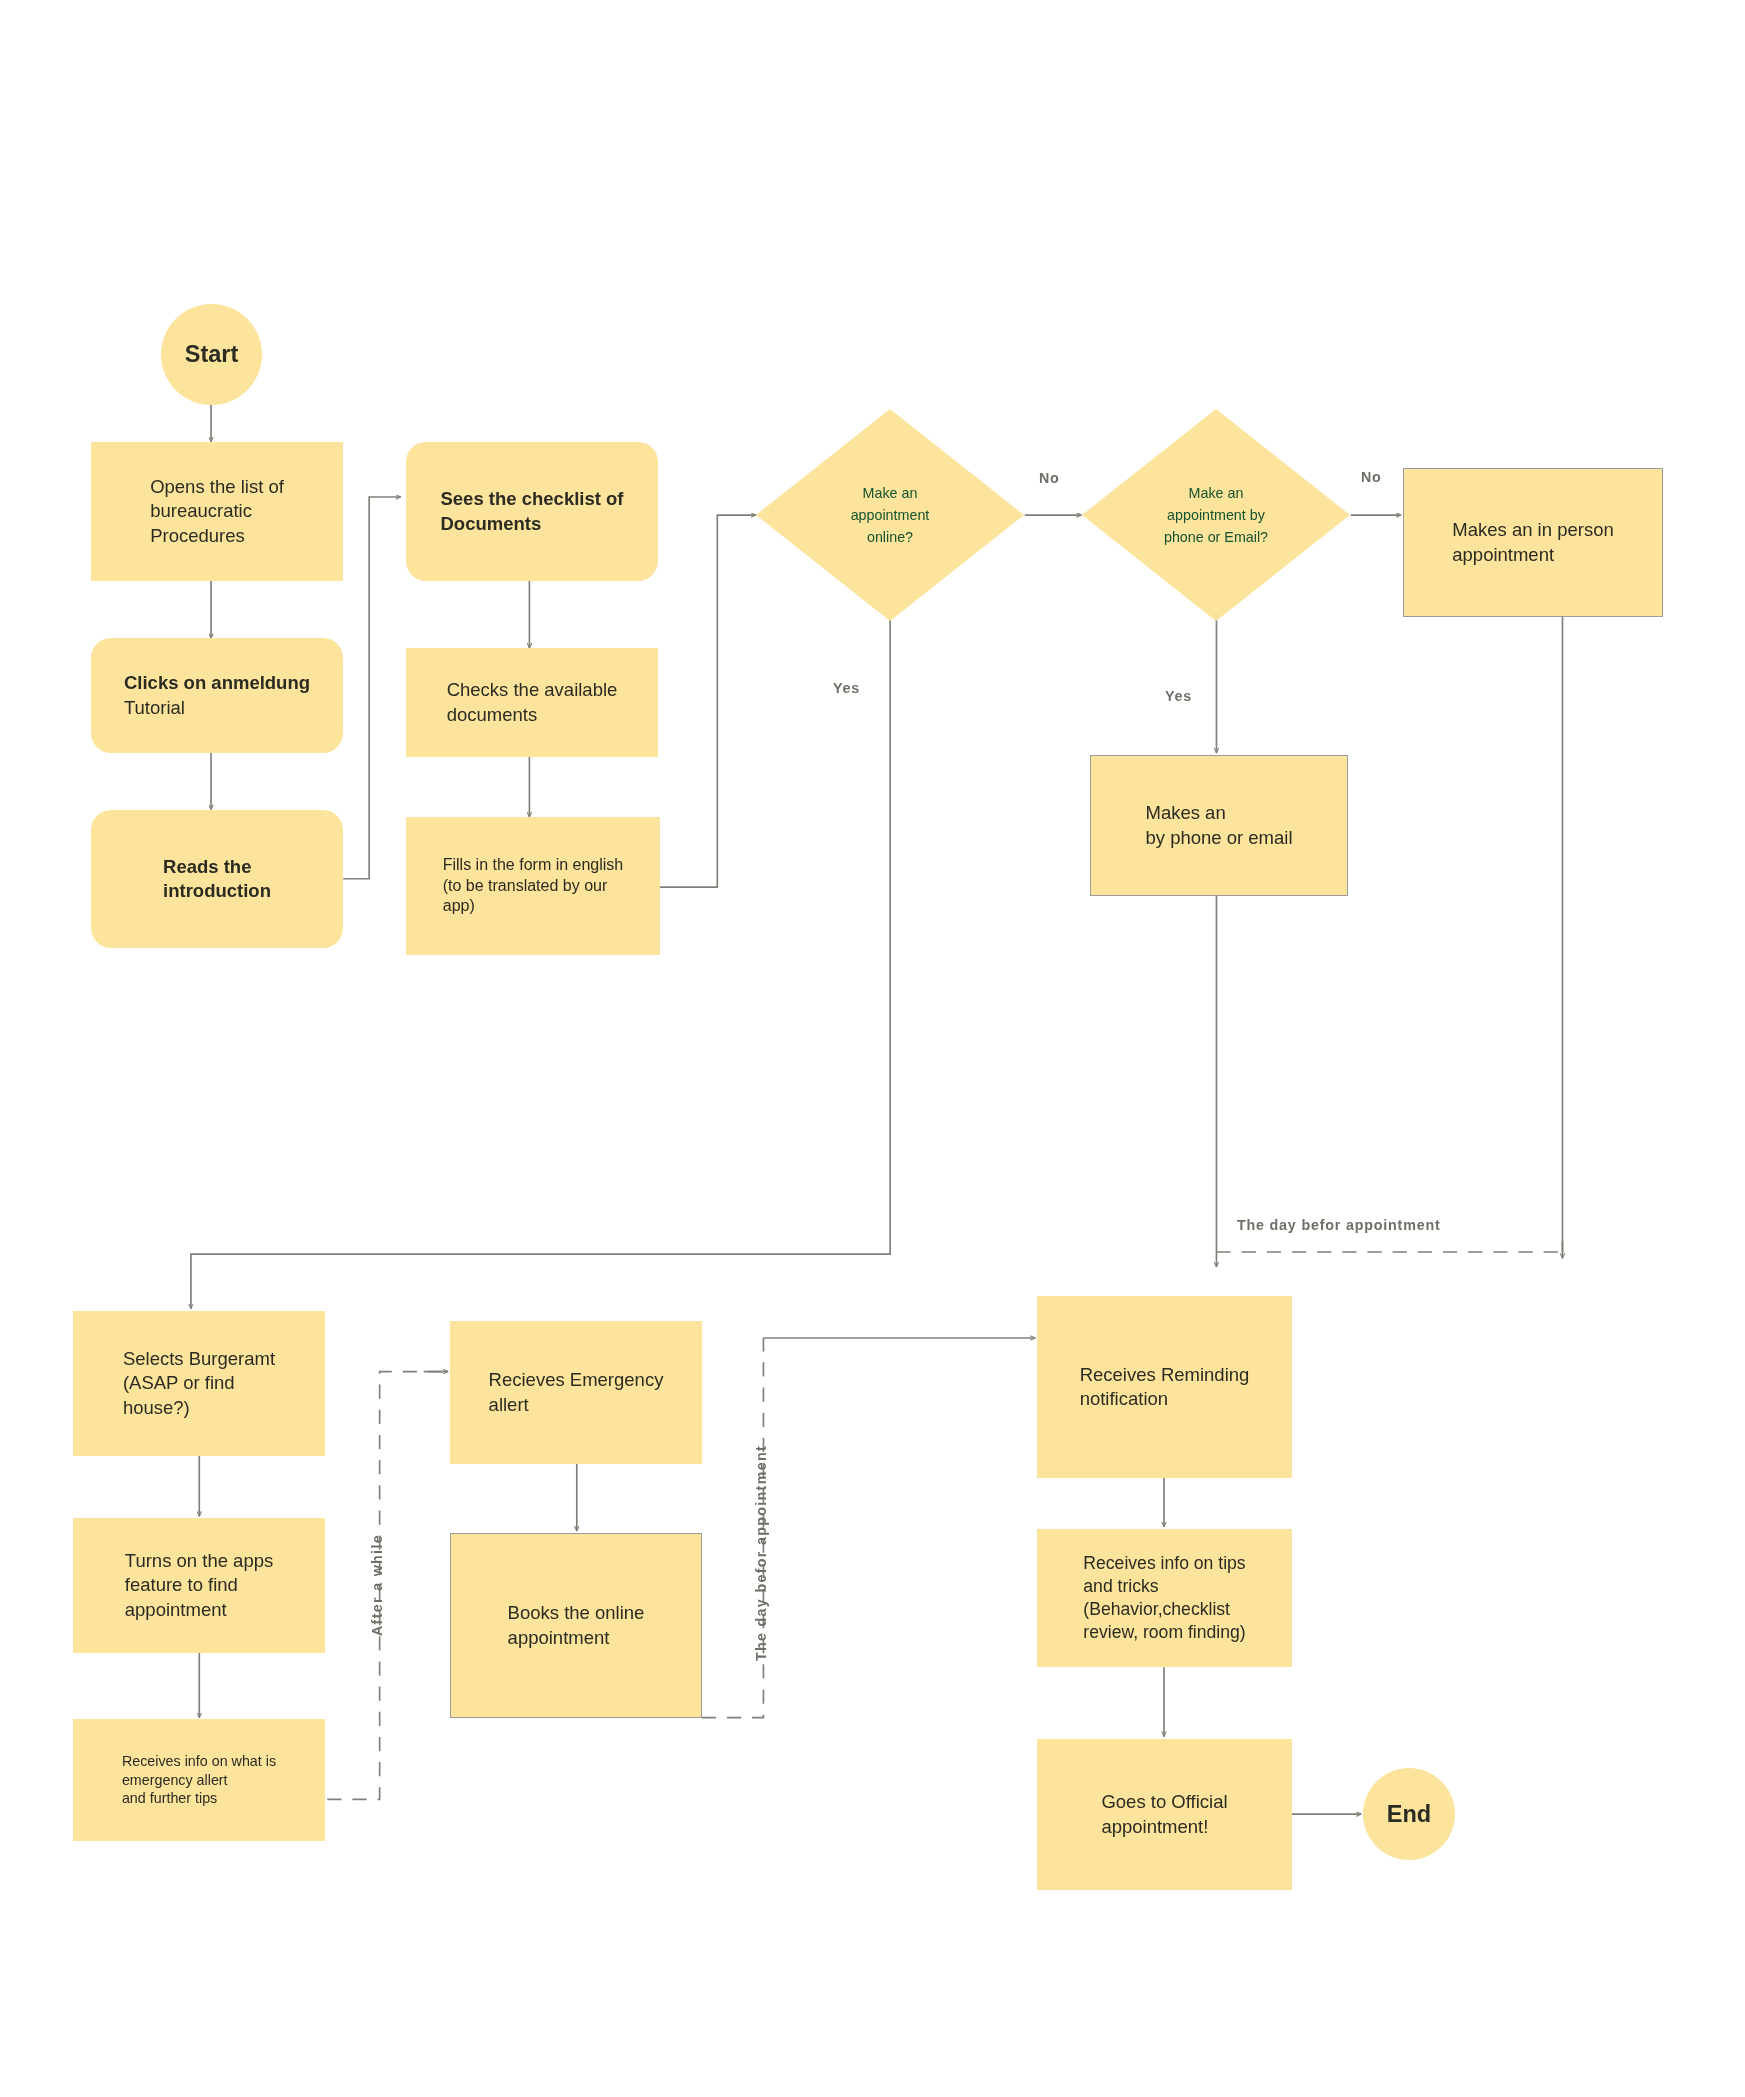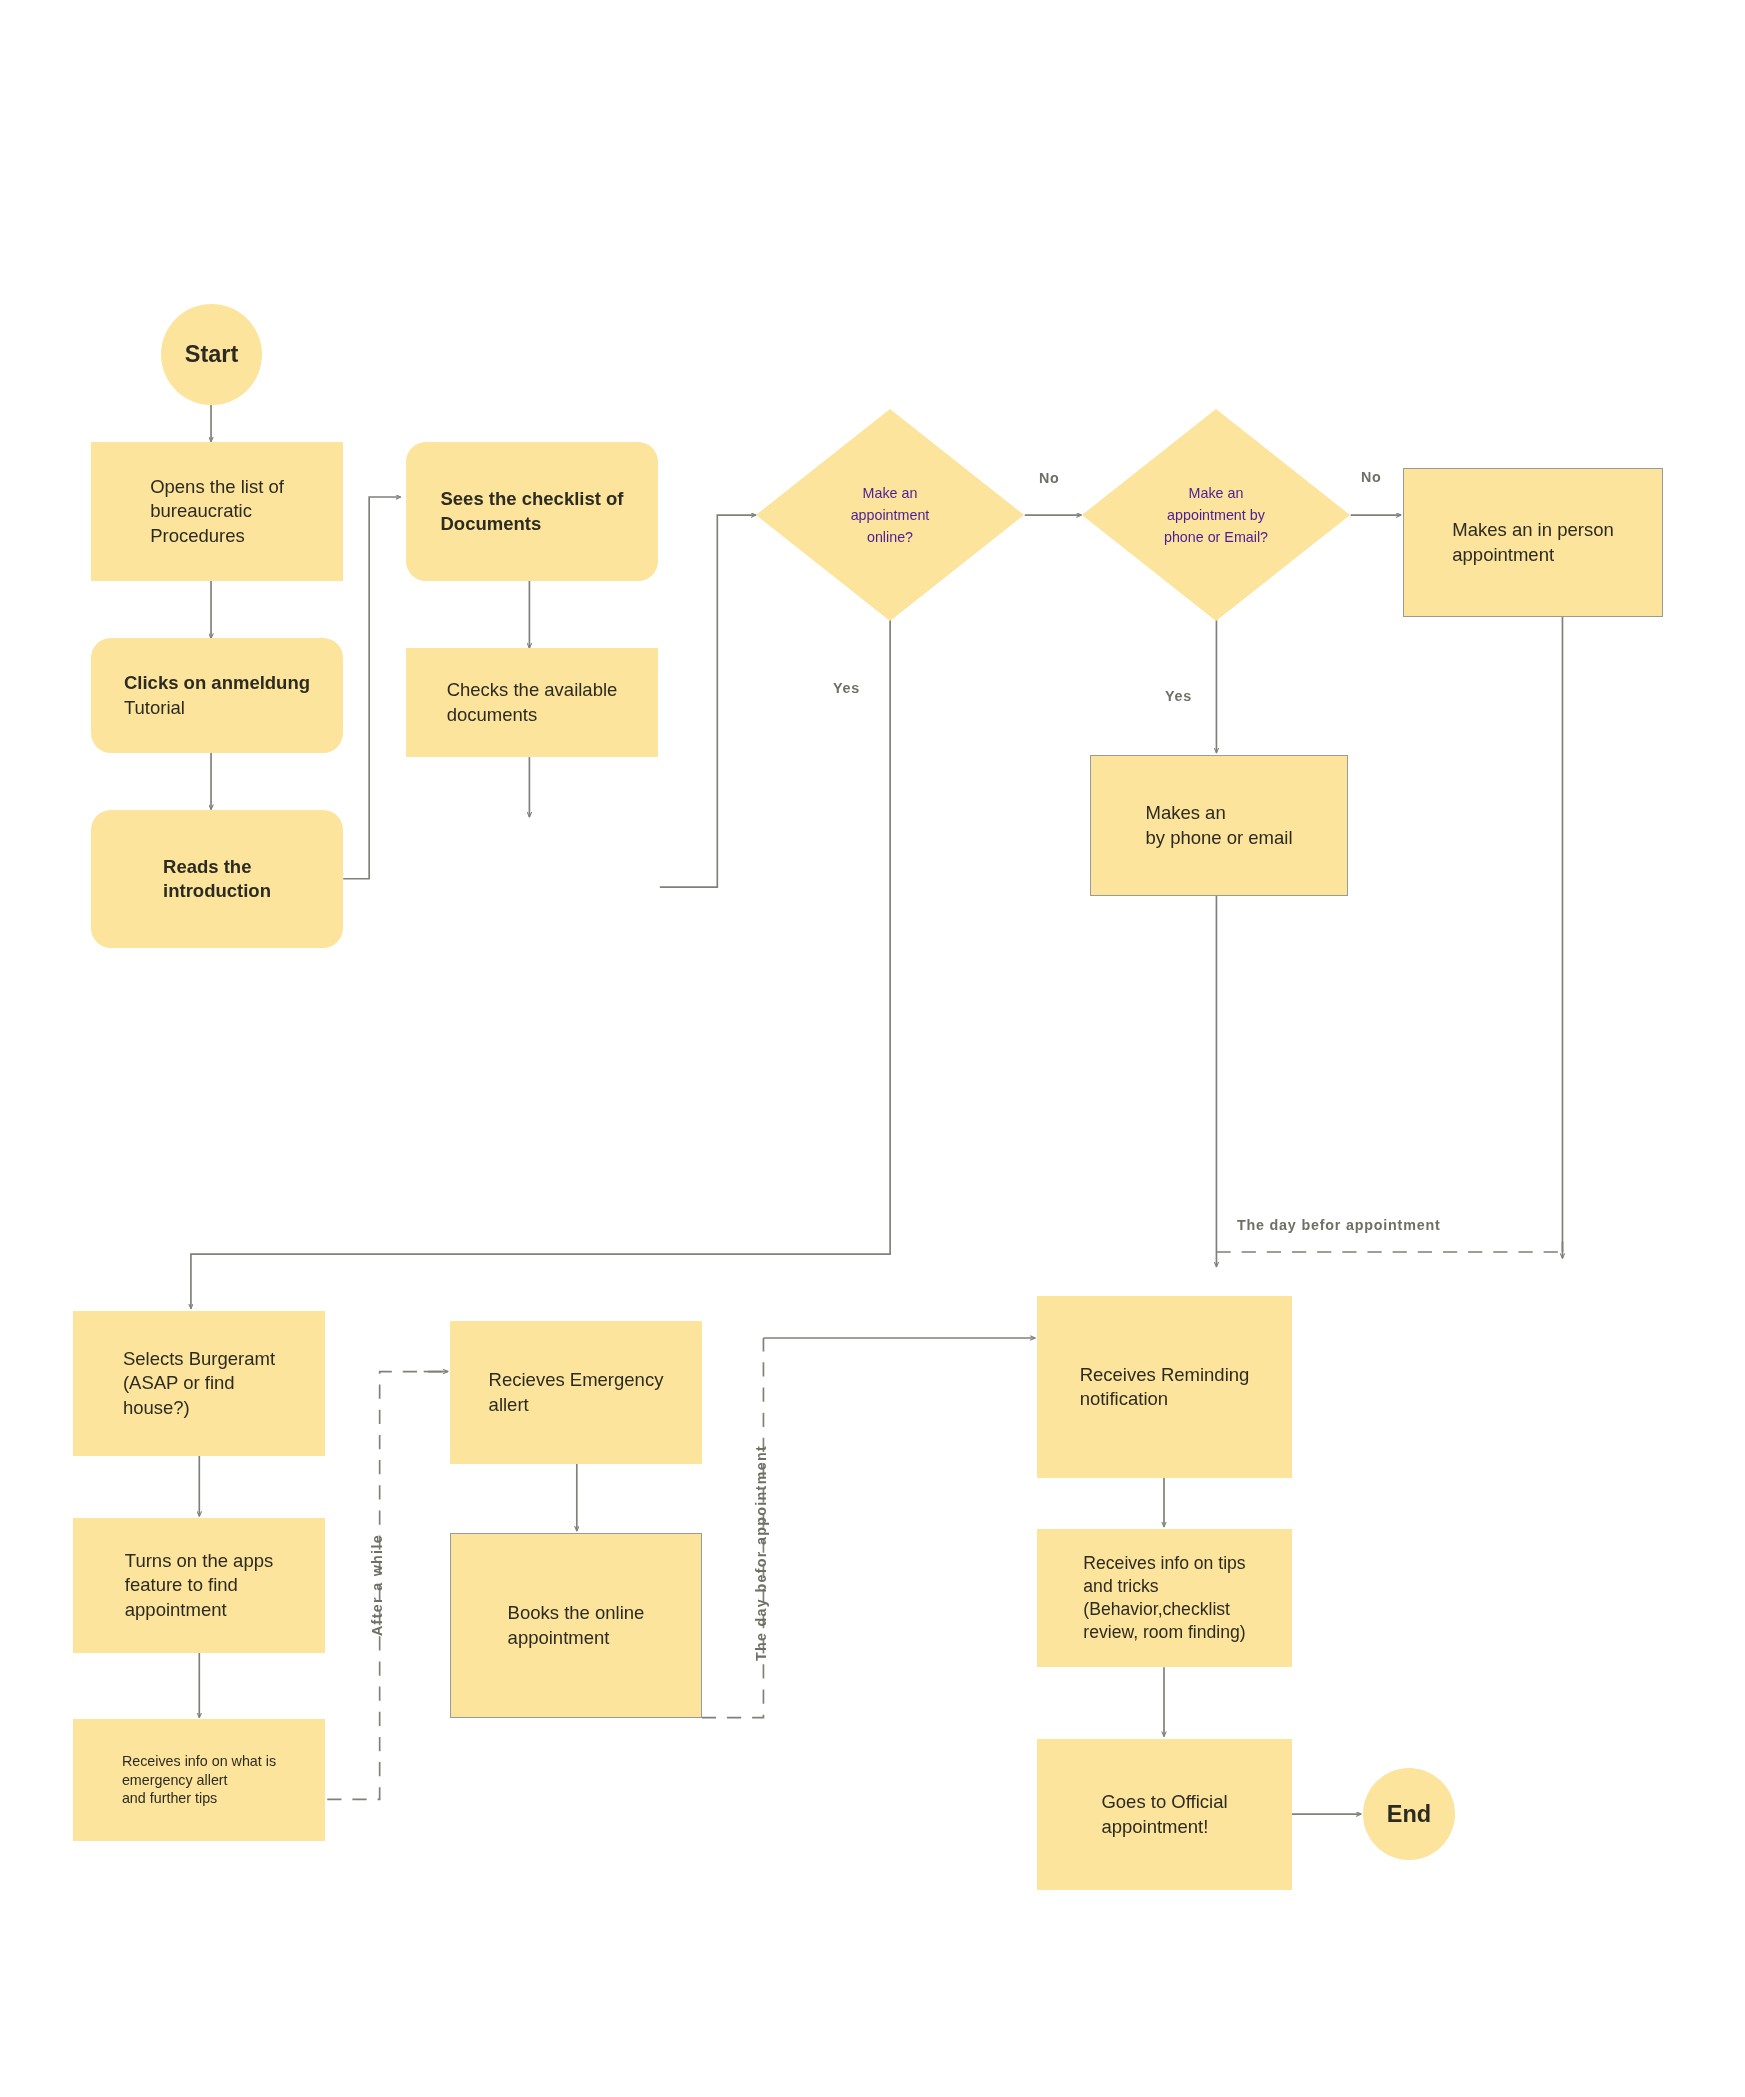--- a/index.html
+++ b/index.html
@@ -6,21 +6,21 @@
   body{font-family:"Liberation Sans", sans-serif;}
   #stage{position:relative;width:1745px;height:2270px;background:#ffffff;overflow:hidden;}
   svg#wires{position:absolute;left:0;top:0;width:1745px;height:2270px;pointer-events:none;}
 
   .node{position:absolute;box-sizing:border-box;display:flex;align-items:center;justify-content:center;
         text-align:left;color:#2b2b22;background:#FCE49C;line-height:1.30;padding:2.5px 5.9px;}
   .node.bordered{border:0.8px solid #9a9a9a;}
   .node.bold{font-weight:700;border-radius:20px;}
   .term{border-radius:50%;font-weight:700;}
   .diamond{position:absolute;display:flex;align-items:center;justify-content:center;text-align:center;
-           color:#4c1d95;line-height:1.55;}
+           color:#14532d;line-height:1.55;}
   .diamond .dshape{position:absolute;left:0;top:0;width:100%;height:100%;background:#FCE49C;
            clip-path:polygon(50% 0,100% 50%,50% 100%,0 50%);}
   .diamond .dtxt{position:relative;z-index:2;padding:0 5.9px;}
 
   .edgelabel{position:absolute;color:#6f6f66;font-weight:700;letter-spacing:0.8px;white-space:nowrap;}
   .vlabel{position:absolute;color:#6f6f66;font-weight:700;letter-spacing:1.3px;white-space:nowrap;
           transform-origin:0 0;}
 </style>
 </head>
 <body>
@@ -120,20 +120,27 @@
     </div>
   </div>
 
   <div class="node" style="left:406px;top:648px;width:252px;height:109px;font-size:18.5px;">
     <div>
       <div>Checks the available</div>
       <div>documents</div>
     </div>
   </div>
 
+  <div class="node" style="left:406px;top:817px;width:254px;height:138px;font-size:16px;">
+    <div>
+      <div>Fills in the form in english</div>
+      <div>(to be translated by our</div>
+      <div>app)</div>
+    </div>
+  </div>
 
   <div class="diamond" style="left:756px;top:409px;width:268px;height:212px;font-size:14.3px;">
     <div class="dshape"></div>
     <div class="dtxt">
       <div>Make an</div>
       <div>appointment</div>
       <div>online?</div>
     </div>
   </div>
 

